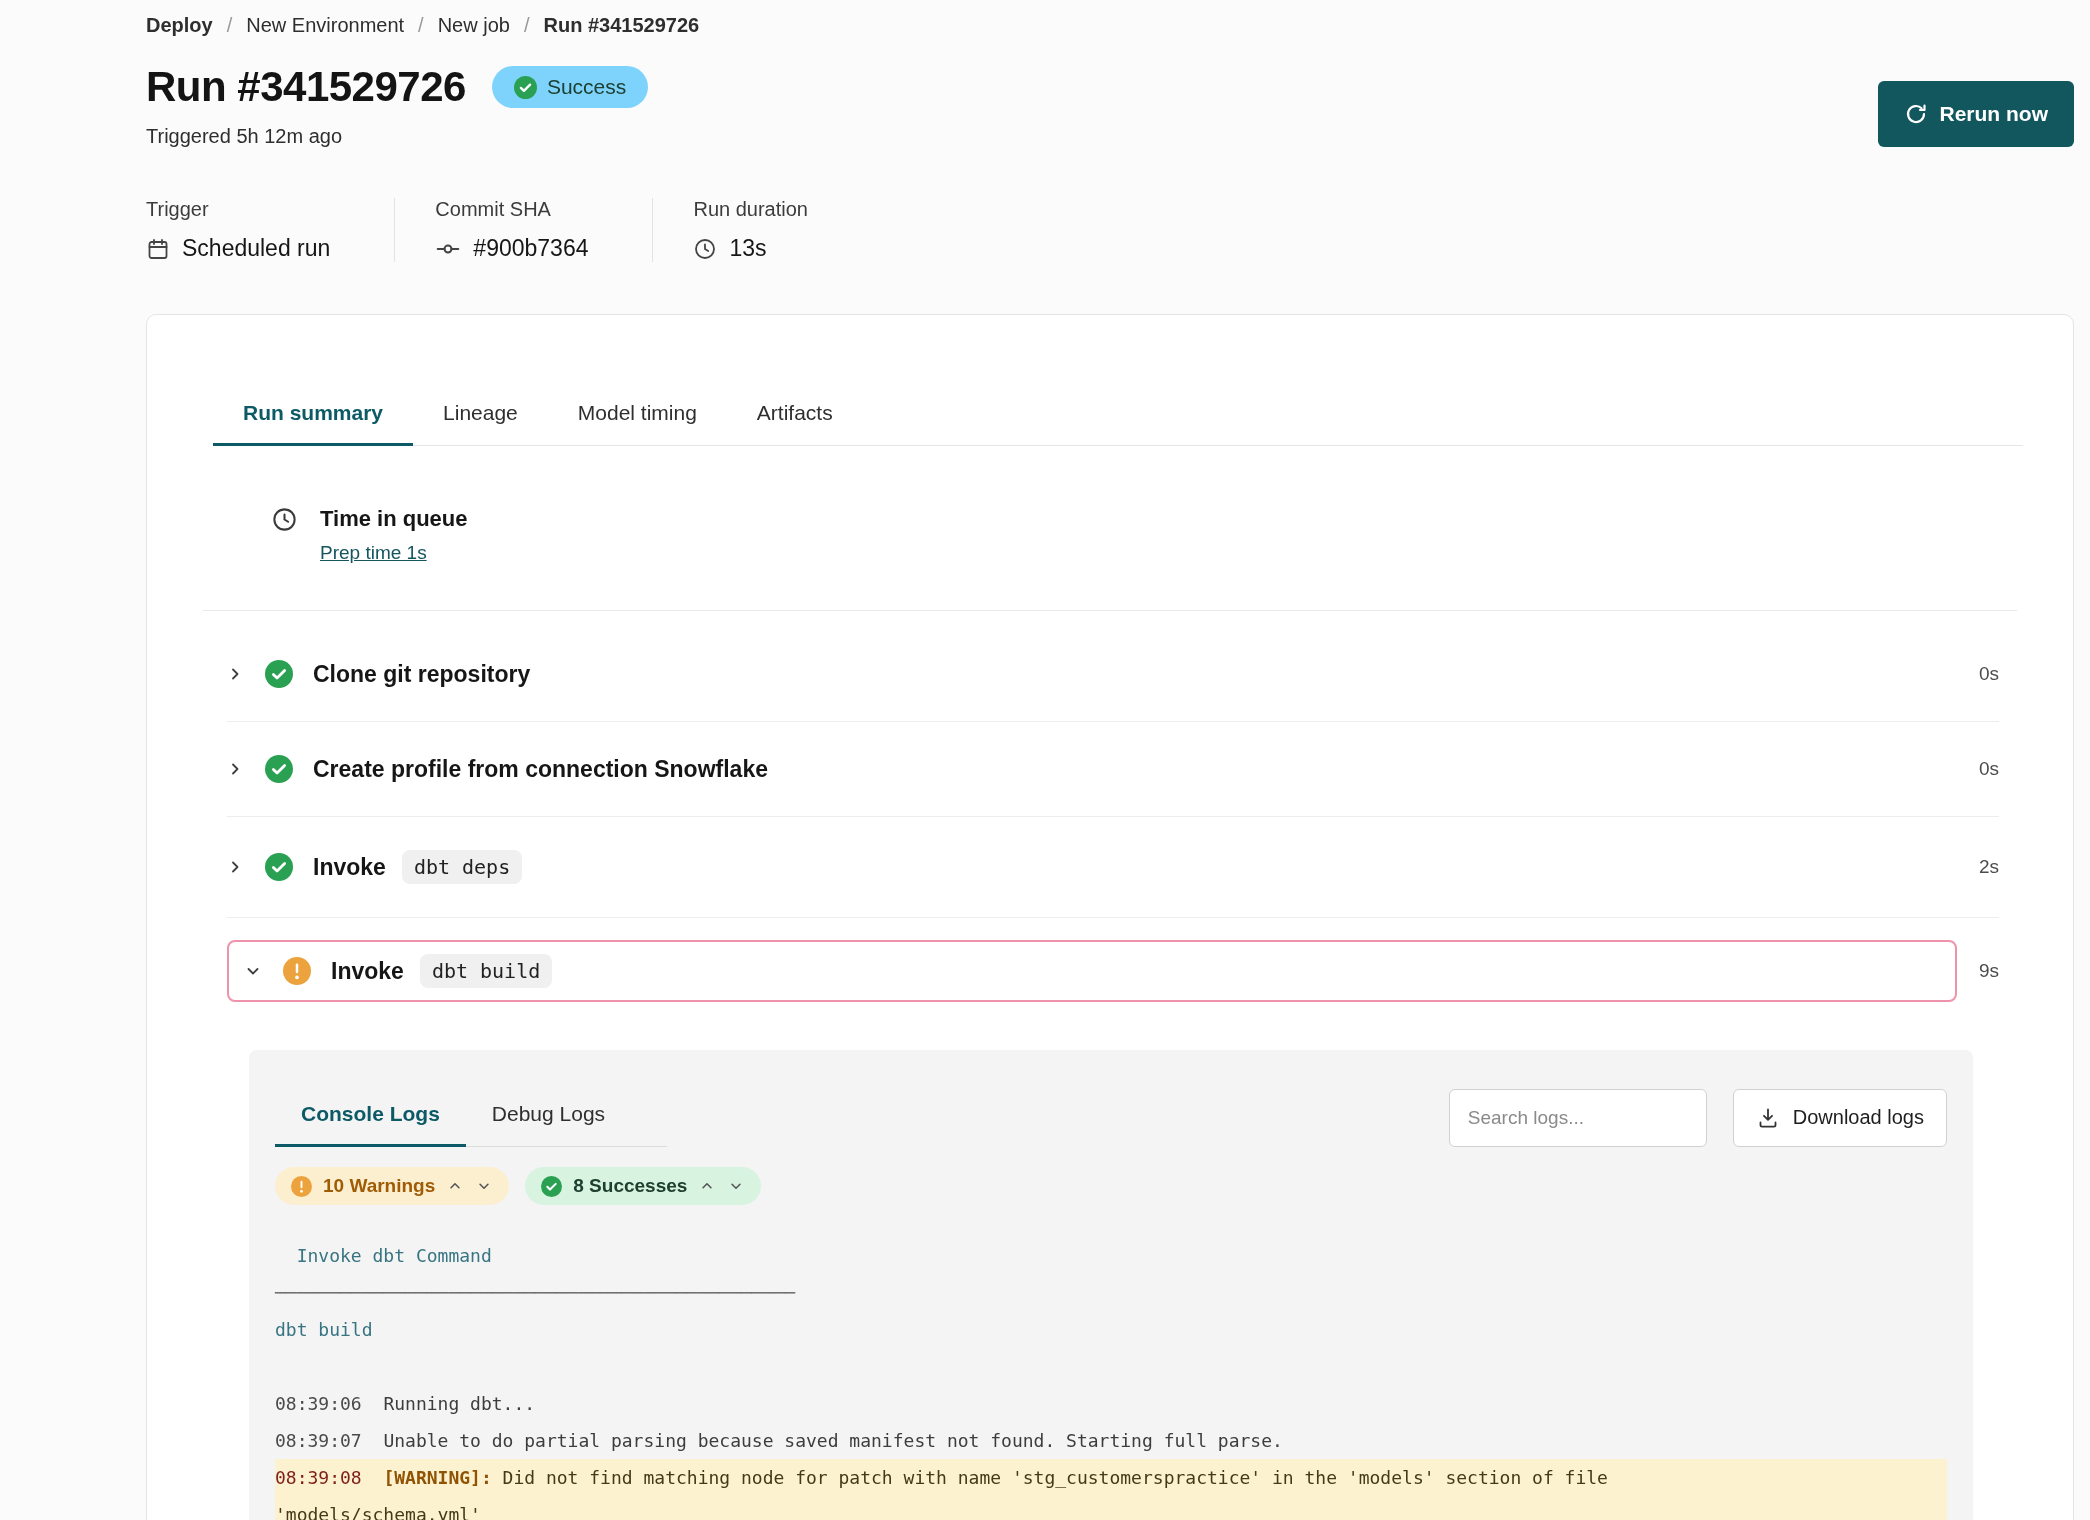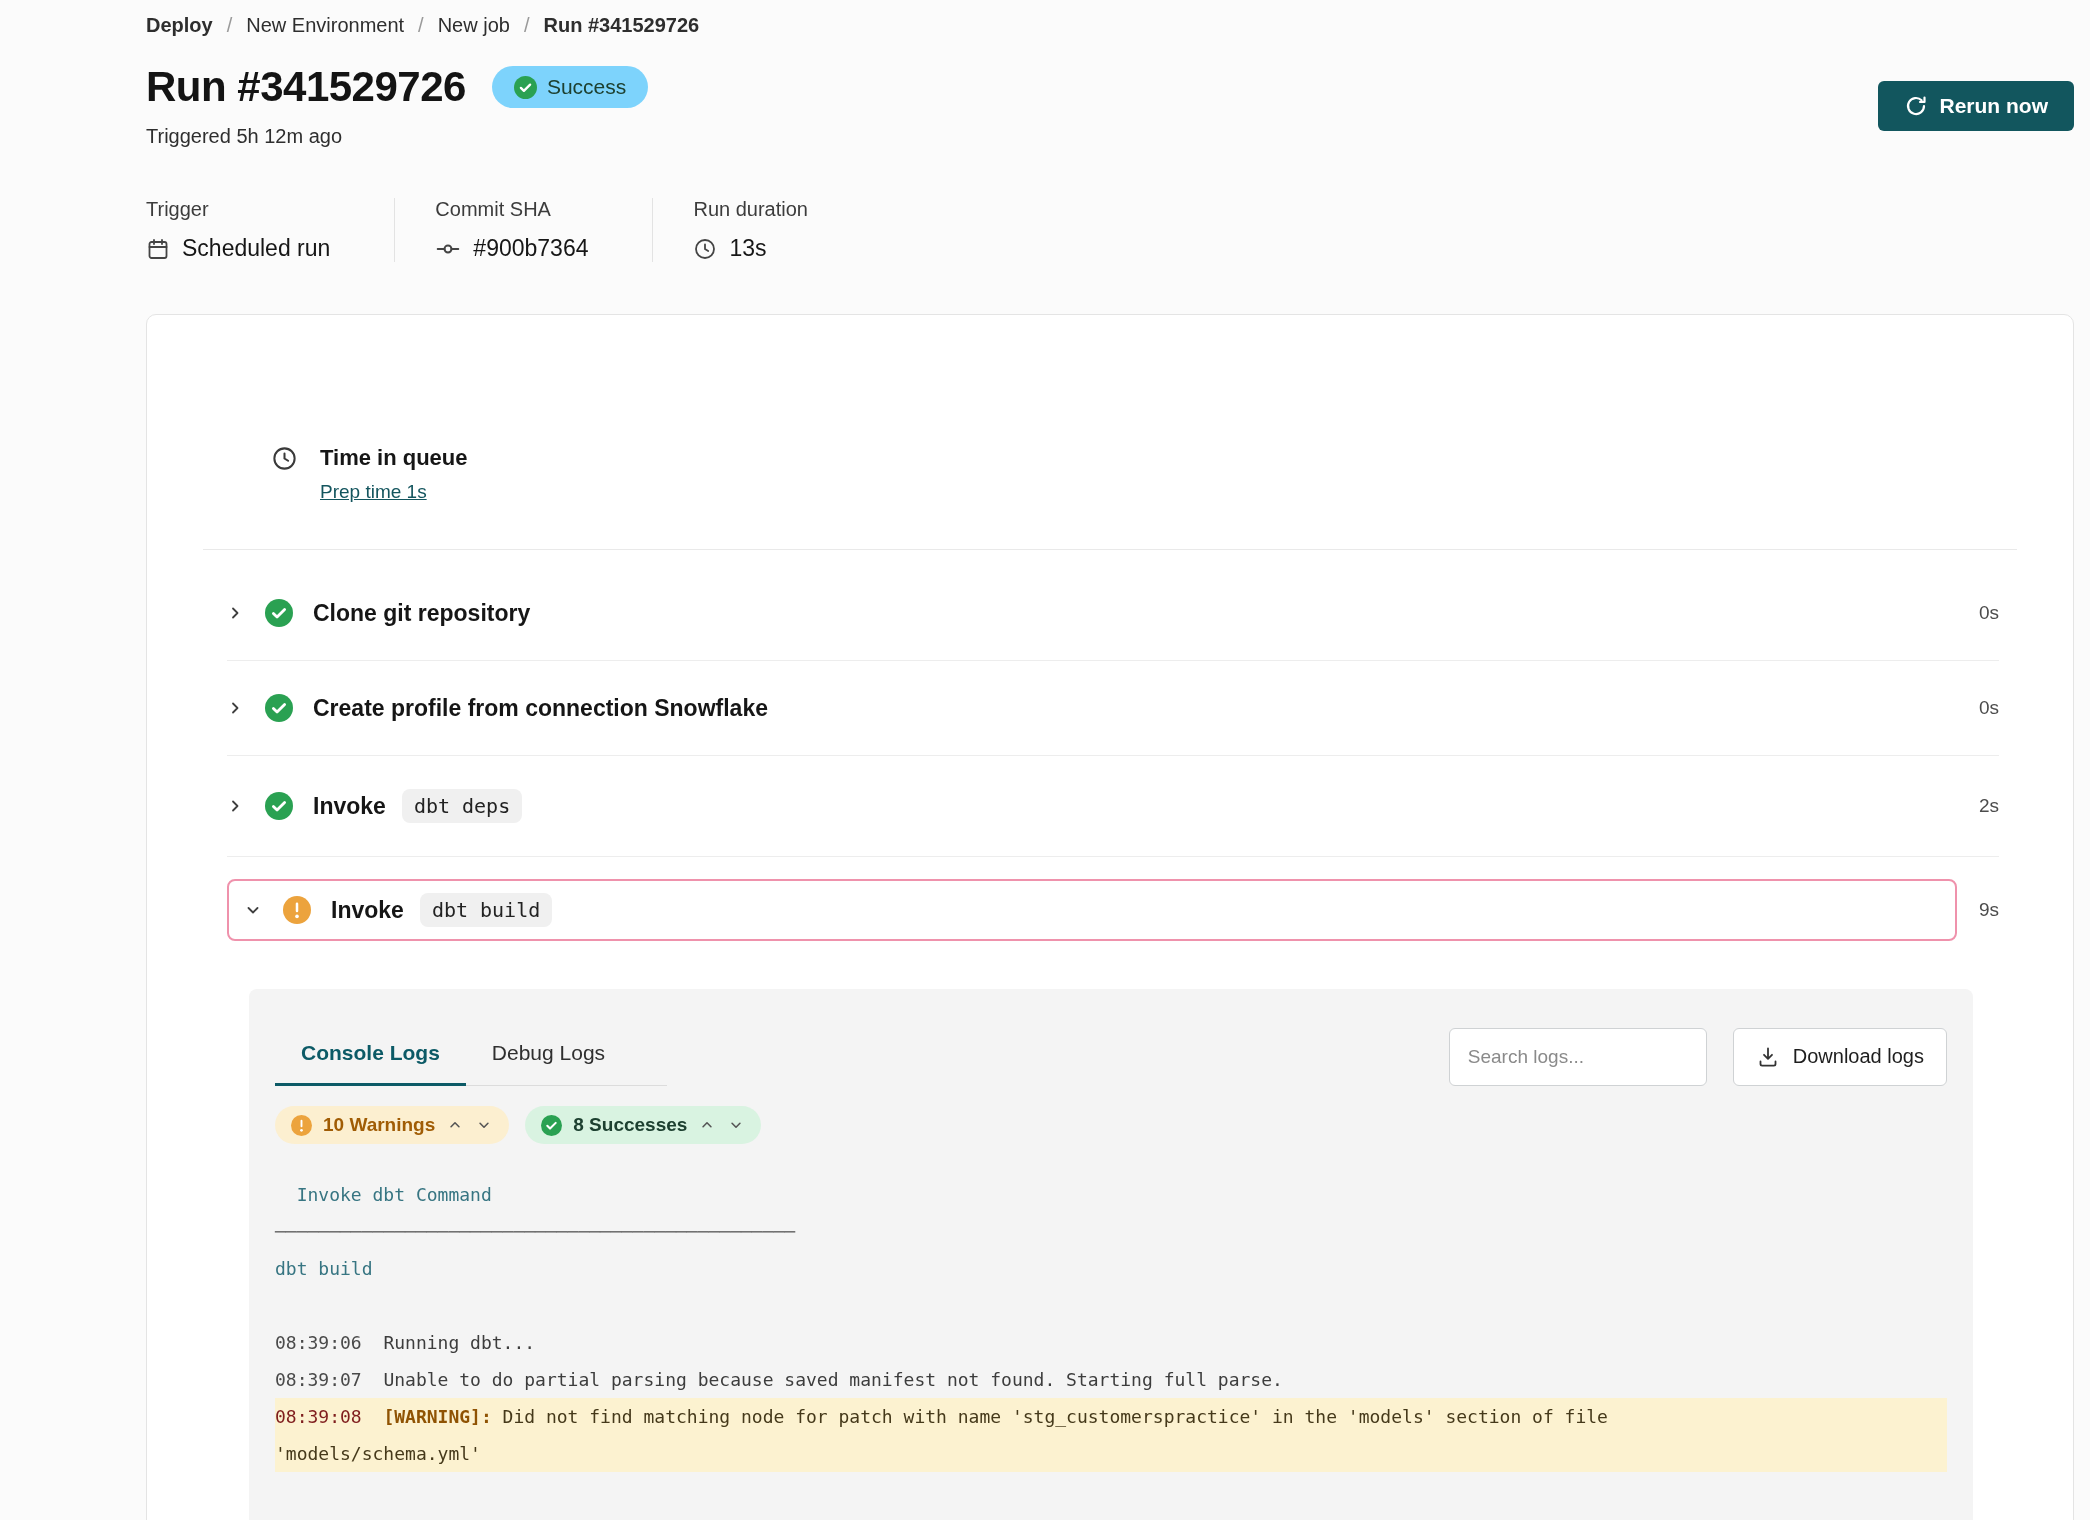--- a/index.html
+++ b/index.html
@@ -14,21 +14,21 @@
   .bc-sep { color:#9a9a9a; }
 
   
   .header-row { display:flex; justify-content:space-between; align-items:flex-start; margin-top:26px; }
   .title-line { display:flex; align-items:center; gap:26px; }
   h1 { font-size:42px; font-weight:700; color:#141414; letter-spacing:-0.5px; }
   .success-badge { display:inline-flex; align-items:center; gap:10px; background:#7dd3fc;
     border-radius:999px; padding:9px 22px; font-size:21px; color:#1d4030; }
   .triggered { margin-top:14px; font-size:20px; color:#2e2e2e; }
   .rerun-btn { display:flex; align-items:center; gap:12px; background:#12565e; color:#fff;
-    border:none; border-radius:6px; padding:0 26px; height:50px; font-size:21px; font-weight:600;
+    border:none; border-radius:6px; padding:0 26px; height:66px; font-size:21px; font-weight:600;
     font-family:"Liberation Sans", sans-serif; cursor:pointer; margin-top:18px; }
 
   
   .meta-row { display:flex; margin-top:50px; }
   .meta-cell { padding-right:64px; }
   .meta-cell + .meta-divider { width:1px; background:#e3e3e3; margin-right:40px; }
   .meta-label { font-size:20px; color:#3c3c3c; }
   .meta-value { display:flex; align-items:center; gap:12px; margin-top:14px; font-size:23px;
     font-weight:500; color:#161616; }
 
@@ -180,20 +180,26 @@
               <path d="M12 7.5v4.5l3.2 2"></path>
             </svg>
         </span>
         <span>13s</span>
       </div>
     </div>
   </div>
 
   <div class="card">
 
+    <div class="tabs">
+      <div class="tab active">Run summary</div>
+      <div class="tab">Lineage</div>
+      <div class="tab">Model timing</div>
+      <div class="tab">Artifacts</div>
+    </div>
 
     <div class="queue">
       <span class="icon">
         <svg width="27" height="27" viewBox="0 0 24 24" fill="none" stroke="#3a3a3a" stroke-width="1.8" stroke-linecap="round">
             <circle cx="12" cy="12" r="9"></circle>
             <path d="M12 7.5v4.5l3.2 2"></path>
           </svg>
       </span>
       <div>
         <div class="queue-title">Time in queue</div>

